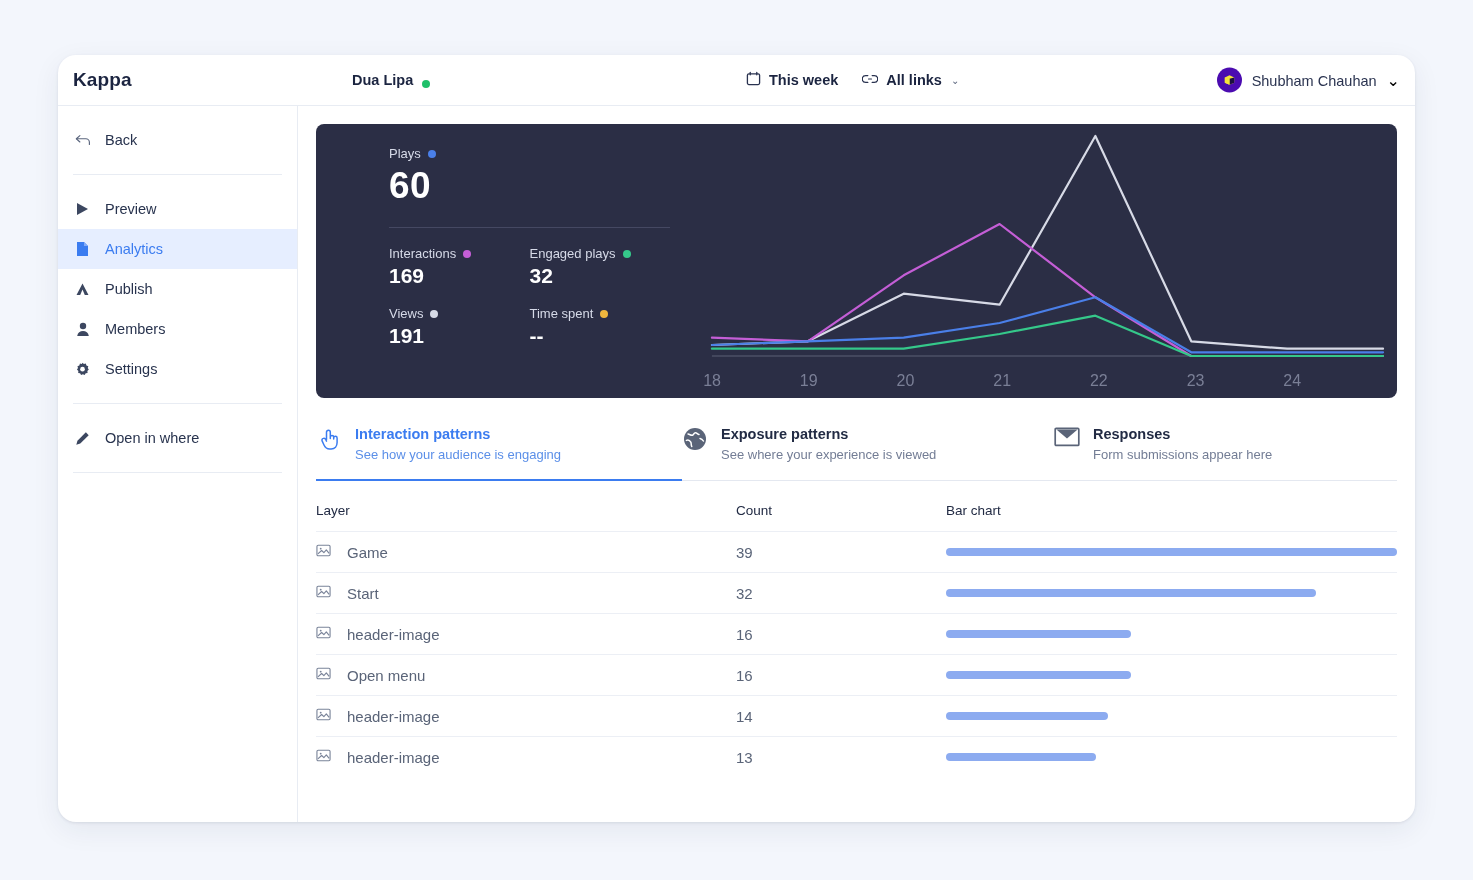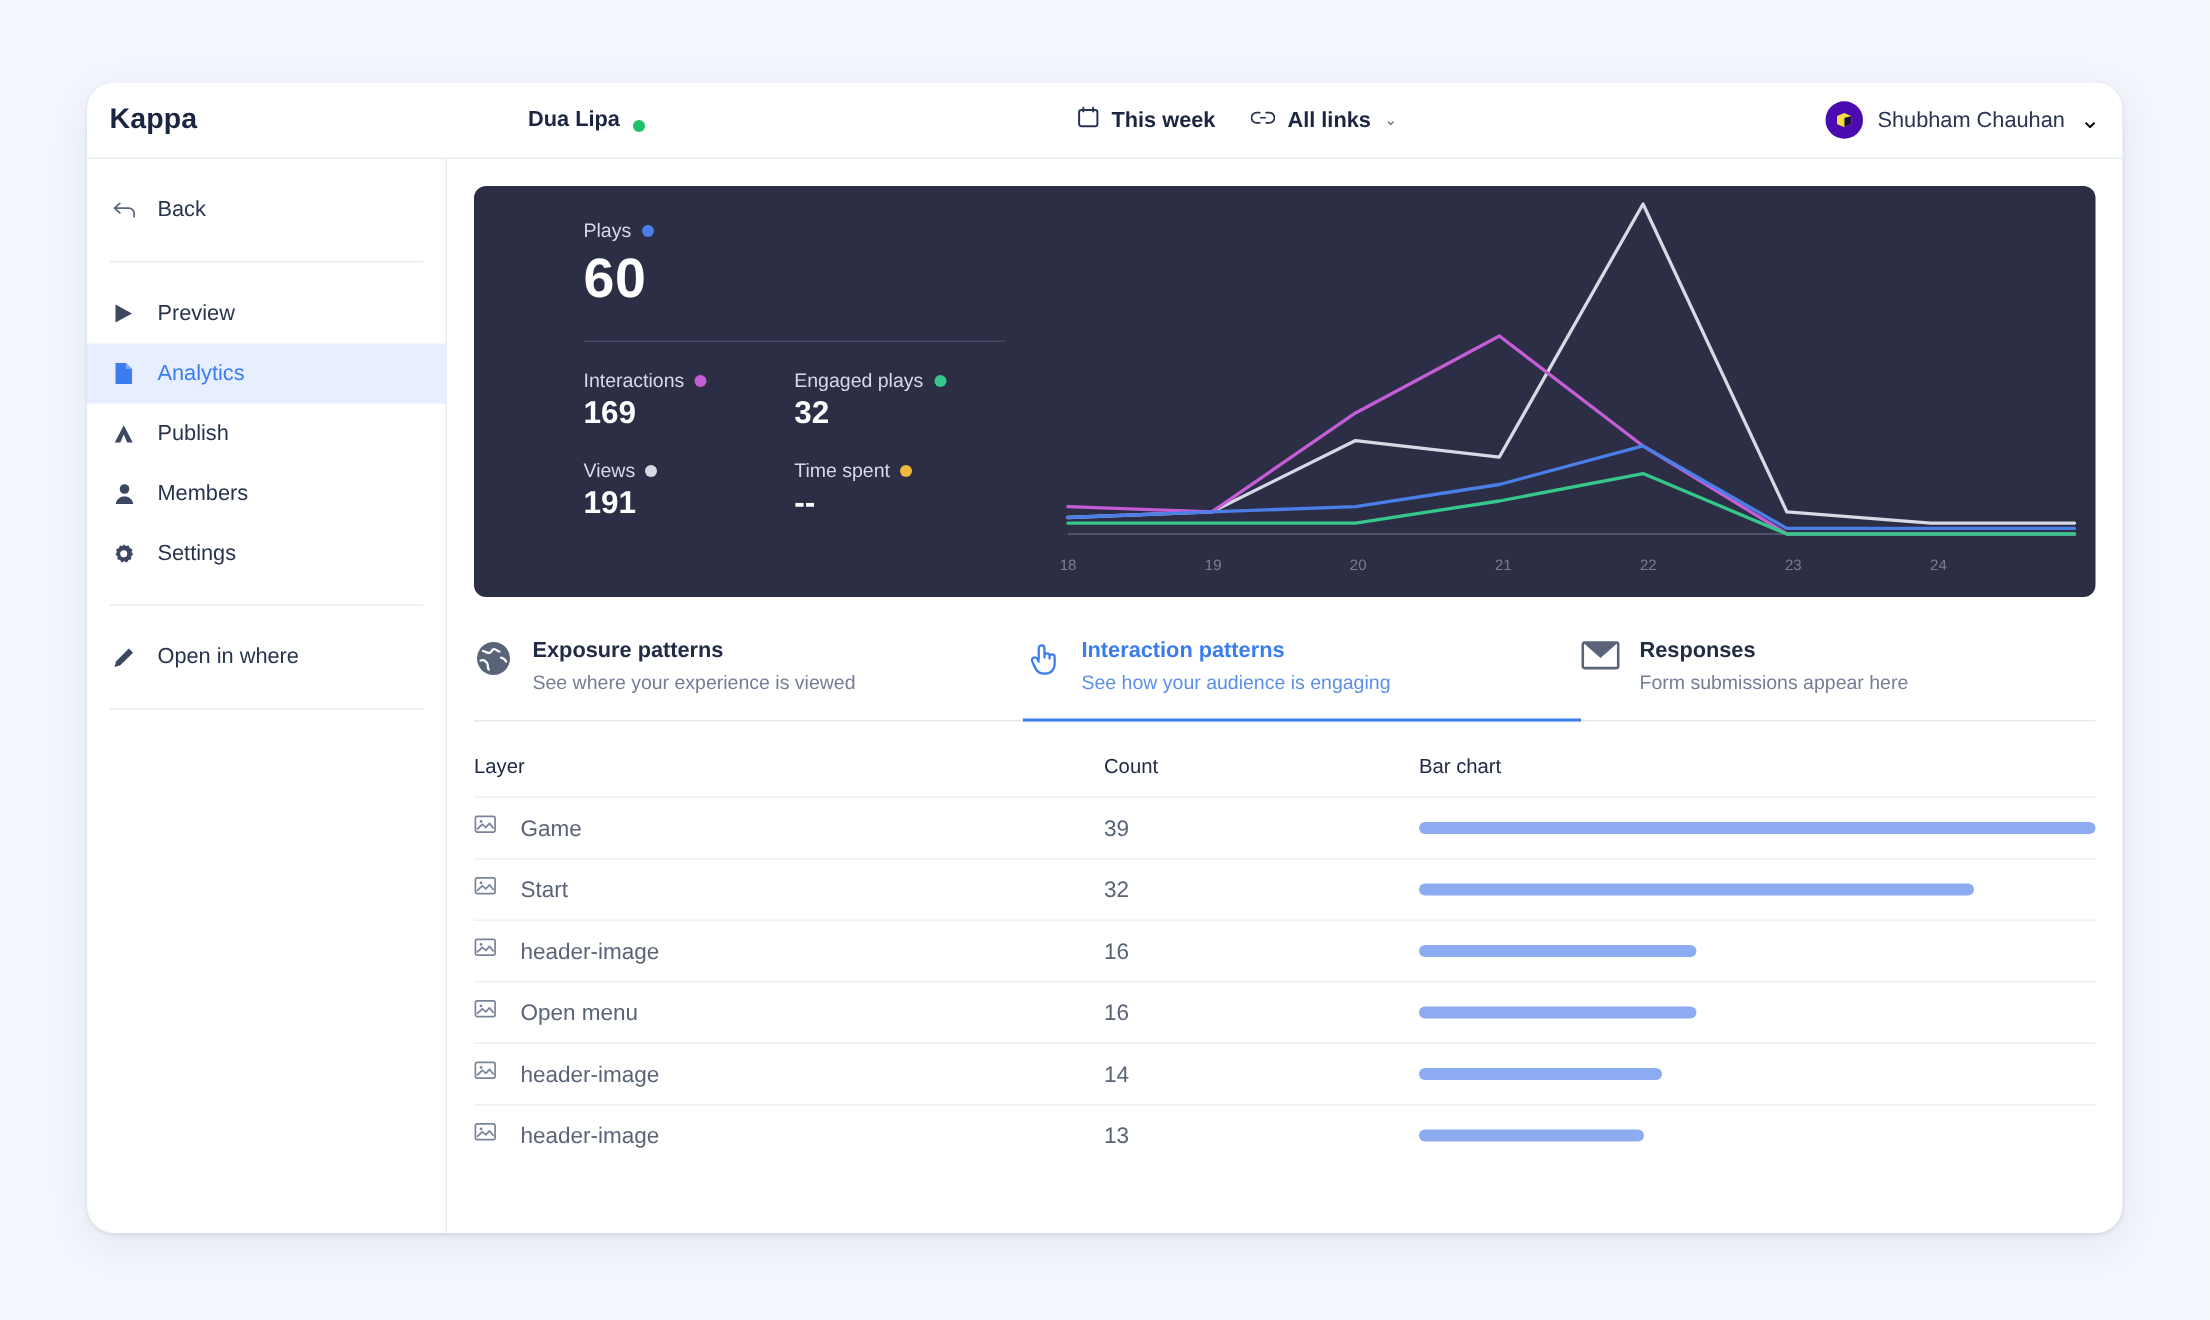--- a/index.html
+++ b/index.html
@@ -33,21 +33,21 @@
   }
   .project {
     position: absolute; left: 294px; top: 50%;
     transform: translateY(-50%);
     display: flex; align-items: flex-end; gap: 9px;
     font-size: 14.5px; font-weight: 700; color: #1b2440;
   }
   .dot { width: 8px; height: 8px; border-radius: 50%; display: inline-block; }
   .dot.green { background: #1fc06a; }
   .filters {
-    position: absolute; left: 660px; top: 50%;
+    position: absolute; left: 688px; top: 50%;
     transform: translateY(-50%);
     display: flex; align-items: center; gap: 24px;
   }
   .filter {
     display: flex; align-items: center; gap: 8px;
     font-size: 14.5px; font-weight: 700; color: #1b2440;
     cursor: pointer;
   }
   .filter .chev { font-size: 10px; color: #5b667e; font-weight: 400; margin-left: 1px; }
   .user {
@@ -96,21 +96,21 @@
   .stat-val { font-size: 21px; font-weight: 700; color: #ffffff; margin-top: 3px; }
   .stat-divider { height: 1px; background: #454862; margin: 20px 0 18px 0; }
   .stat-grid { display: grid; grid-template-columns: 1fr 1fr; row-gap: 18px; }
   .chart-wrap { flex: 1; position: relative; padding-right: 6px; }
   .chart-wrap svg { display: block; width: 100%; height: 100%; }
   .xlabels {
     position: absolute; left: 0; right: 0; bottom: 12px;
     height: 14px;
   }
   .xlab {
-    position: absolute; font-size: 10px; color: #7a7f96;
+    position: absolute; font-size: 16px; color: #7a7f96;
     transform: translateX(-50%);
   }
   
   .tabs { display: flex; margin-top: 27px; border-bottom: 1px solid #e4e8f0; }
   .tab {
     display: flex; align-items: flex-start; gap: 13px;
     padding: 0 0 17px 0; cursor: pointer; position: relative;
   }
   .tab:nth-child(1) { width: 366px; }
   .tab:nth-child(2) { width: 372px; }
@@ -327,46 +327,46 @@
               <div class="xlab" style="left: 43.8367%;">21</div>
               <div class="xlab" style="left: 57.5918%;">22</div>
               <div class="xlab" style="left: 71.3469%;">23</div>
               <div class="xlab" style="left: 85.102%;">24</div>
             </div>
         </div>
       </div>
 
       <div class="tabs" id="tabs">
 
+        <div class="tab active">
+          <span class="tab-ico">
+            <svg width="26" height="26" viewBox="0 0 26 26" fill="none">
+              <path d="M10.5 13.5V6.2a1.9 1.9 0 0 1 3.8 0v6.2m0-1.2a1.7 1.7 0 0 1 3.4 0v1.8m0-1a1.7 1.7 0 0 1 3.4 0v4.6c0 3.6-2.3 6.4-5.9 6.4h-1.6c-3.2 0-4.6-1.8-5.6-4l-1.9-4.1c-.5-1.1.1-2.2 1.2-2.5 1-.3 2 .2 2.4 1.1l.8 1.6" stroke="#3b7cf0" stroke-width="1.5" stroke-linecap="round" stroke-linejoin="round"></path>
+            </svg>
+          </span>
+          <div>
+            <div class="t-title">Interaction patterns</div>
+            <div class="t-sub">See how your audience is engaging</div>
+          </div>
+        </div>
+
         <div class="tab">
           <span class="tab-ico">
             <svg width="26" height="26" viewBox="0 0 26 26">
               <circle cx="13" cy="13" r="11" fill="#5a6478"></circle>
               <path d="M6 8c2 .4 3 1.8 4.6 1.2 1.6-.6 1-2.4 2.8-2.4 1.8 0 2 1.6 3.6 1.6M4.4 14.4c2.2-1 3.6.4 4.4 1.8.8 1.4 0 3 1 4.2" stroke="#ffffff" stroke-width="1.5" fill="none" stroke-linecap="round"></path>
               <path d="M18 12.4c1.4.2 2.6 1.2 3.4 2.6" stroke="#ffffff" stroke-width="1.5" fill="none" stroke-linecap="round"></path>
             </svg>
           </span>
           <div>
             <div class="t-title">Exposure patterns</div>
             <div class="t-sub">See where your experience is viewed</div>
           </div>
         </div>
 
-        <div class="tab active">
-          <span class="tab-ico">
-            <svg width="26" height="26" viewBox="0 0 26 26" fill="none">
-              <path d="M10.5 13.5V6.2a1.9 1.9 0 0 1 3.8 0v6.2m0-1.2a1.7 1.7 0 0 1 3.4 0v1.8m0-1a1.7 1.7 0 0 1 3.4 0v4.6c0 3.6-2.3 6.4-5.9 6.4h-1.6c-3.2 0-4.6-1.8-5.6-4l-1.9-4.1c-.5-1.1.1-2.2 1.2-2.5 1-.3 2 .2 2.4 1.1l.8 1.6" stroke="#3b7cf0" stroke-width="1.5" stroke-linecap="round" stroke-linejoin="round"></path>
-            </svg>
-          </span>
-          <div>
-            <div class="t-title">Interaction patterns</div>
-            <div class="t-sub">See how your audience is engaging</div>
-          </div>
-        </div>
-
         <div class="tab">
           <span class="tab-ico">
             <svg width="26" height="22" viewBox="0 0 26 22">
               <rect x="1.2" y="2.4" width="23.6" height="17" rx="1" fill="#ffffff" stroke="#5a6478" stroke-width="1.7"></rect>
               <path d="M2.4 3.4 13 12.6 23.6 3.4z" fill="#5a6478"></path>
             </svg>
           </span>
           <div>
             <div class="t-title">Responses</div>
             <div class="t-sub">Form submissions appear here</div>

